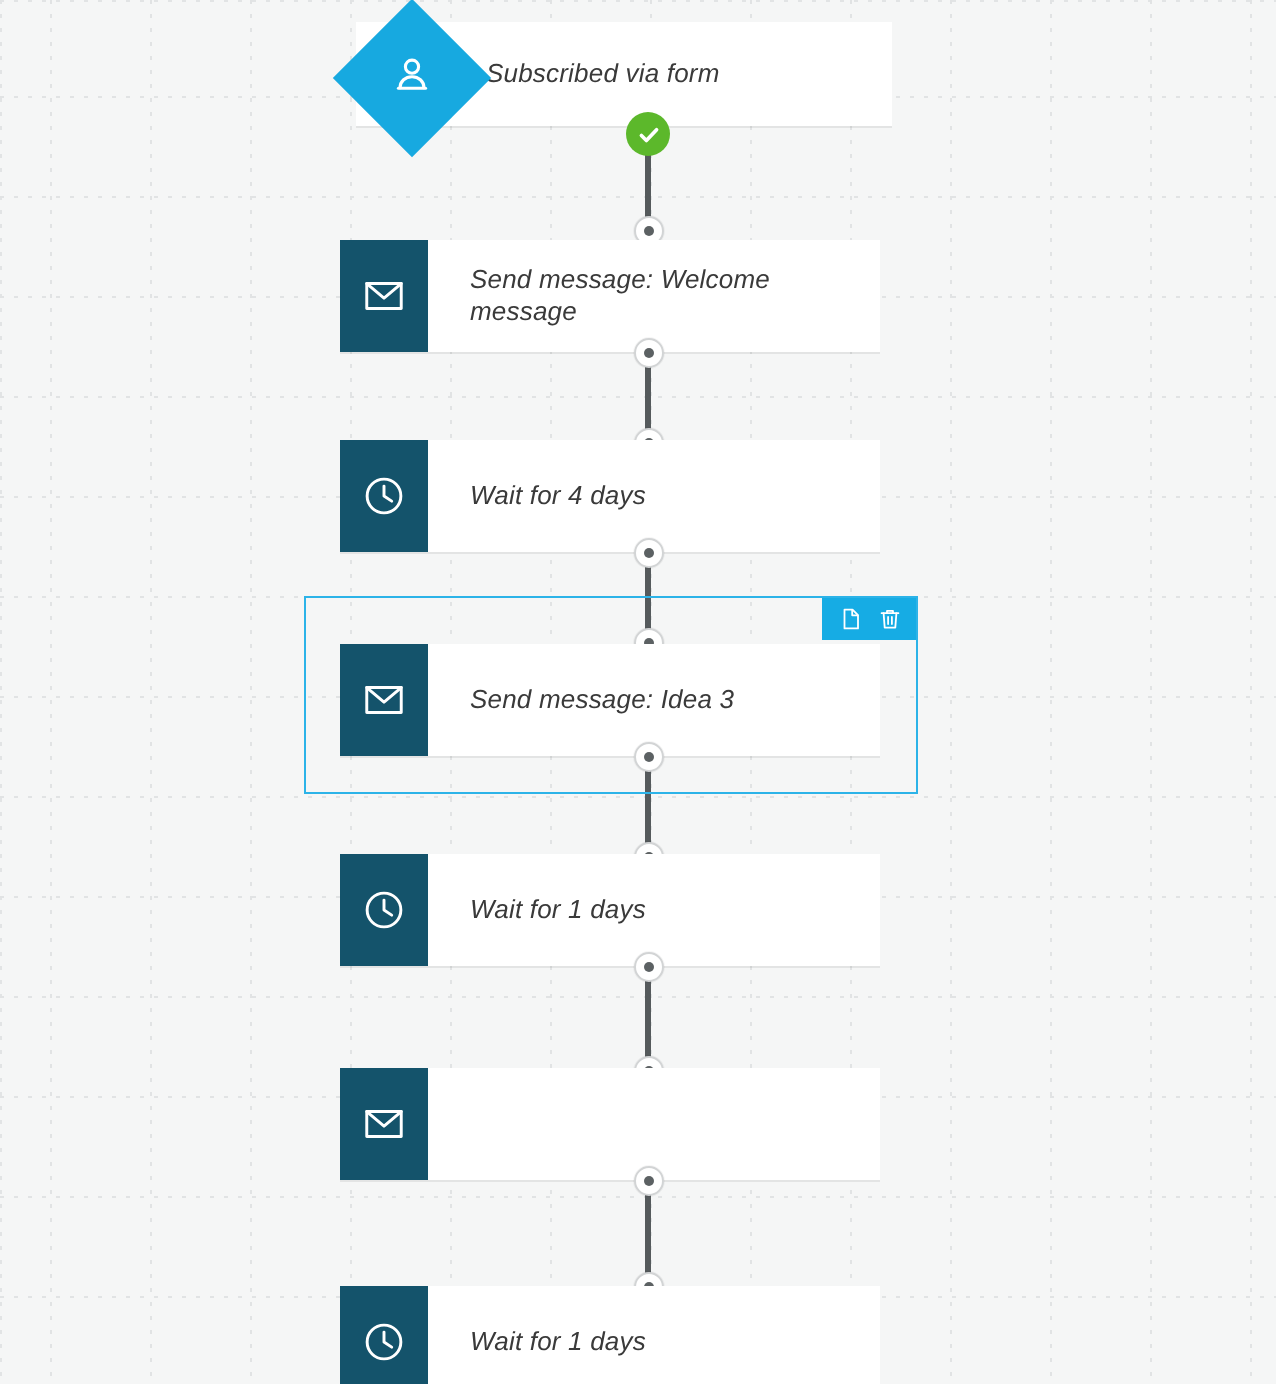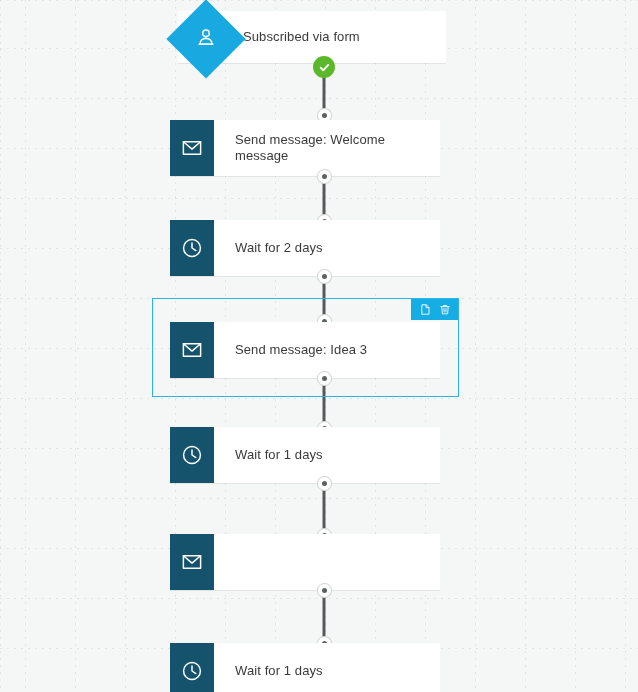--- a/index.html
+++ b/index.html
@@ -125,20 +125,21 @@
 
   .node-label {
     flex: 1 1 auto;
     display: flex;
     align-items: center;
     padding-left: 21px;
     font-size: 13px;
     line-height: 1.2;
     color: #3a3a3a;
     letter-spacing: 0.1px;
+    font-style: italic;
   }
 
   
   .node.trigger {
     background: #ffffff;
   }
   .trigger-diamond {
     position: absolute;
     left: 178px;
     top: 11px;
@@ -265,21 +266,21 @@
     <div class="conn-dot" style="top:176px;"></div>
 
     <div class="conn-dot" style="top:221px;"></div>
     <div class="node" style="left:170px; top:220px; width:270px; height:56px;">
       <div class="node-icon">
         <svg width="22" height="22" viewBox="0 0 24 24" fill="none" stroke="#ffffff" stroke-width="1.6" stroke-linecap="round" stroke-linejoin="round">
           <circle cx="12" cy="12" r="9.2"></circle>
           <path d="M12 6.6V12l4.2 2.8"></path>
         </svg>
       </div>
-      <div class="node-label">Wait for 2 days</div>
+      <div class="node-label">Wait for 4 days</div>
     </div>
     <div class="conn-dot" style="top:276px;"></div>
 
     <div class="selection" style="left:152px; top:298px; width:307px; height:99px;">
       <div class="sel-toolbar">
         <span class="tool-btn">
           <svg width="12" height="13" viewBox="0 0 24 24" fill="none" stroke="#ffffff" stroke-width="1.8" stroke-linecap="round" stroke-linejoin="round">
             <path d="M6.5 2.6h8L20 8.1v13.3H6.5z"></path>
             <path d="M14.2 2.8v5.5h5.4"></path>
           </svg>

